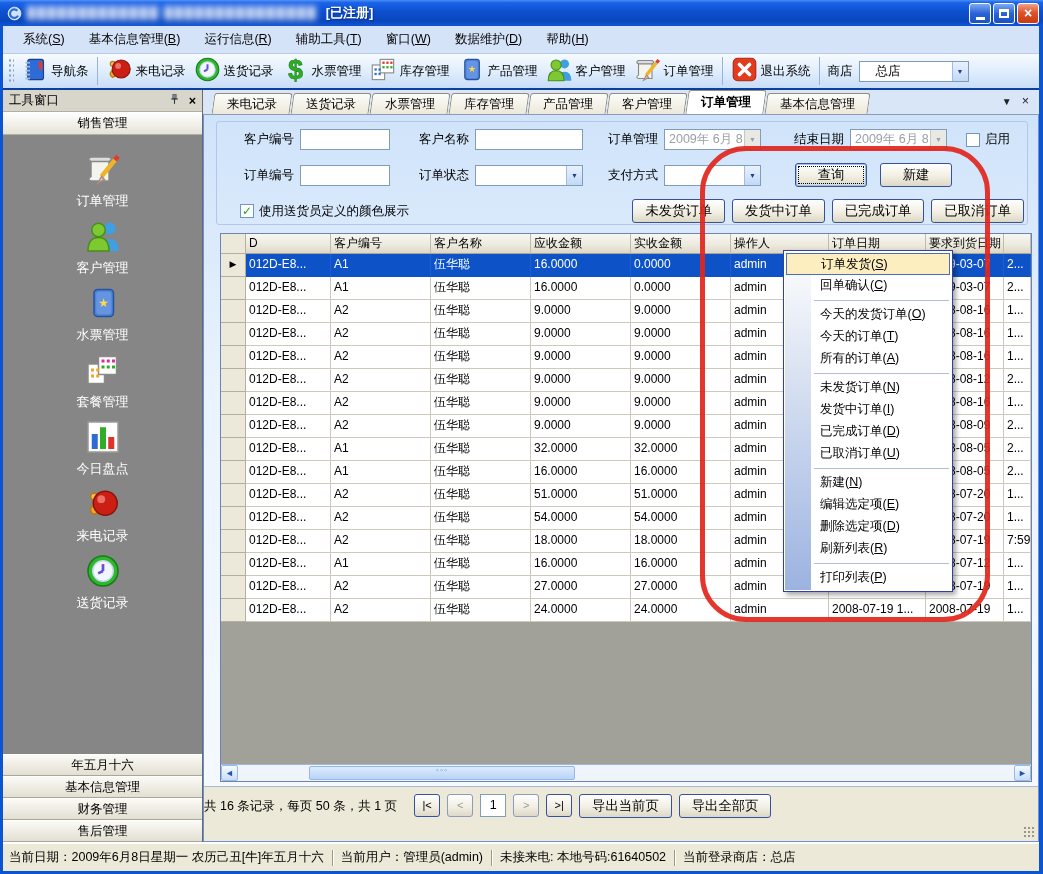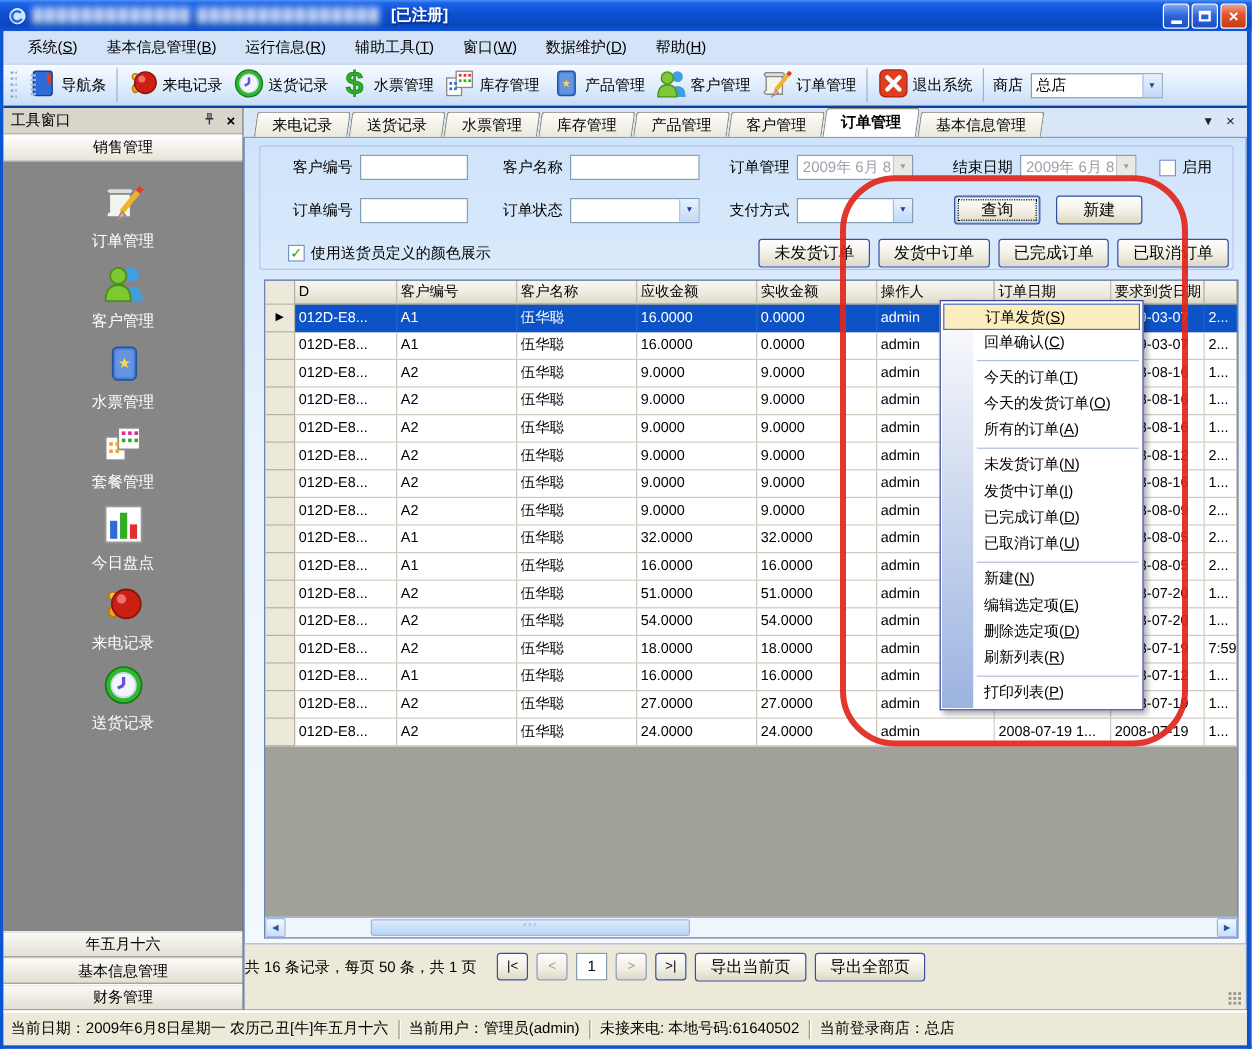--- a/index.html
+++ b/index.html
@@ -32,21 +32,21 @@
   .toolbar { position:absolute; top:54px; left:0; right:0; height:36px;
     background:linear-gradient(180deg,#f7fbff,#dcebfc 60%,#c8ddf8); border-bottom:2px solid #0d3f9e;
     display:flex; align-items:center; padding-left:2px; }
   .drag-grip { width:6px; height:26px; margin:0 3px;
     background-image:radial-gradient(circle,#8aa4c8 1px,transparent 1.3px); background-size:4px 5px; }
   .tool-item { display:flex; align-items:center; gap:3px; padding:2px 4px; white-space:nowrap; }
   .tool-item svg { width:27px; height:27px; }
   .tool-sep { width:1px; height:28px; background:#9ab2d8; margin:0 4px; }
   .store-box { display:flex; align-items:center; gap:6px; margin-left:4px; }
   .store-combo { width:110px; height:21px; background:#fff; border:1px solid #7f9db9; display:flex; align-items:center; }
-  .store-combo .val { flex:1; padding-left:4px; }
+  .store-combo .val { flex:1; padding-left:16px; }
   .combo-arrow { width:16px; height:100%; background:linear-gradient(180deg,#e9f2fd,#c2d8f6);
     border-left:1px solid #9ebce8; color:#1b3f92; font-size:7px; display:flex; align-items:center; justify-content:center; }
 
   
   .sidebar { position:absolute; top:90px; left:0; width:200px; bottom:29px; background:#868686;
     border-right:1px solid #6a6a6a; display:flex; flex-direction:column; }
   .content { position:absolute; top:90px; left:200px; right:0; bottom:29px; }
 
   
   .side-caption { height:22px; background:#d8d5cb; border-bottom:1px solid #b2aea2;
@@ -376,20 +376,21 @@
               <line x1="12" y1="12" x2="12" y2="7.4" stroke="#6a4fd0" stroke-width="1.8"></line>
               <line x1="12" y1="12" x2="8.8" y2="13.6" stroke="#6a4fd0" stroke-width="1.8"></line>
             </svg></span>
           <span class="lbl">送货记录</span>
         </div>
       </div>
     <div class="side-bottom" id="side-bottom">
         <div class="side-bottom-bar">年五月十六</div>
         <div class="side-bottom-bar">基本信息管理</div>
         <div class="side-bottom-bar">财务管理</div>
+        <div class="side-bottom-bar">售后管理</div>
       </div>
   </div>
 
   <div class="content">
     <div class="tabbar" id="tabbar">
         <div class="tab"><span>来电记录</span></div>
         <div class="tab"><span>送货记录</span></div>
         <div class="tab"><span>水票管理</span></div>
         <div class="tab"><span>库存管理</span></div>
         <div class="tab"><span>产品管理</span></div>
@@ -696,22 +697,22 @@
       <span class="sb-seg">未接来电: 本地号码:61640502</span>
       <div class="sb-div"></div>
       <span class="sb-seg">当前登录商店：总店</span>
     </div>
 
   <div class="ctx-menu" id="ctxmenu">
     <div class="ctx-strip"></div>
   <div class="ctx-item hl">订单发货(<u>S</u>)</div>
       <div class="ctx-item">回单确认(<u>C</u>)</div>
       <div class="ctx-sep"></div>
+      <div class="ctx-item">今天的发货订单(<u>O</u>)</div>
       <div class="ctx-item">今天的订单(<u>T</u>)</div>
-      <div class="ctx-item">今天的发货订单(<u>O</u>)</div>
       <div class="ctx-item">所有的订单(<u>A</u>)</div>
       <div class="ctx-sep"></div>
       <div class="ctx-item">未发货订单(<u>N</u>)</div>
       <div class="ctx-item">发货中订单(<u>I</u>)</div>
       <div class="ctx-item">已完成订单(<u>D</u>)</div>
       <div class="ctx-item">已取消订单(<u>U</u>)</div>
       <div class="ctx-sep"></div>
       <div class="ctx-item">新建(<u>N</u>)</div>
       <div class="ctx-item">编辑选定项(<u>E</u>)</div>
       <div class="ctx-item">删除选定项(<u>D</u>)</div>

